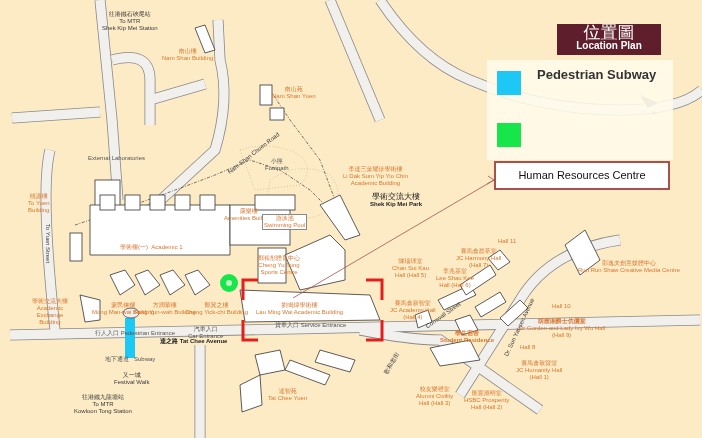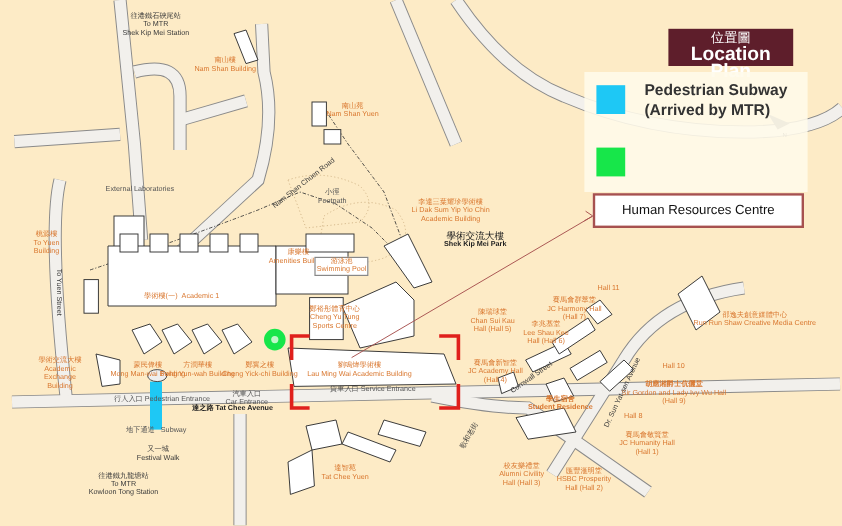--- a/index.html
+++ b/index.html
@@ -3,22 +3,22 @@
 <meta charset="utf-8">
 <style>
   html,body{margin:0;padding:0;}
   body{width:702px;height:438px;overflow:hidden;background:#fdebc6;font-family:"Liberation Sans",sans-serif;position:relative;}
   #map{position:absolute;left:0;top:0;width:702px;height:438px;}
   .lbl{position:absolute;font-size:6px;line-height:7px;text-align:center;white-space:nowrap;}
   .or{color:#d9772f;}
   .dk{color:#3a3a3a;}
   .gr{color:#555;}
   .title-box{position:absolute;left:557px;top:24px;width:104px;height:31px;background:#5e1e2b;color:#fff;text-align:center;}
-  .title-box .cn{font-size:11px;line-height:13px;margin-top:2px;}
-  .title-box .en{font-size:16px;line-height:14px;font-weight:bold;}
+  .title-box .cn{font-size:17px;line-height:13px;margin-top:2px;}
+  .title-box .en{font-size:10px;line-height:14px;font-weight:bold;}
   .legend{position:absolute;left:487px;top:60px;width:186px;height:100px;background:rgba(255,250,235,0.88);}
   .legend .sw{position:absolute;width:24px;height:24px;}
   .legend .txt{position:absolute;left:50px;font-size:13px;line-height:17px;font-weight:bold;color:#333;}
   .hro{position:absolute;left:494px;top:161px;width:176px;height:29px;background:#fff;border:2px solid #a7514f;box-sizing:border-box;font-size:11px;line-height:25px;text-align:center;color:#111;}
 </style>
 </head>
 <body>
 
 <svg id="map" width="702" height="438" viewBox="0 0 702 438" xmlns="http://www.w3.org/2000/svg">
   <rect width="702" height="438" fill="#fdebc6"></rect>
@@ -264,18 +264,17 @@
 
 <div class="title-box">
   <div class="cn">位置圖</div>
   <div class="en">Location Plan</div>
 </div>
 
 <div class="legend">
   <div class="sw" style="left:10px;top:11px;background:#1ec8f5;"></div>
   <div class="txt" style="top:6px;">
     <div>Pedestrian Subway</div>
-    <div>(Arrived by MTR)</div>
   </div>
   <div class="sw" style="left:10px;top:63px;background:#17e64a;"></div>
 </div>
 
 <div class="hro">Human Resources Centre</div>
 
 </body></html>

